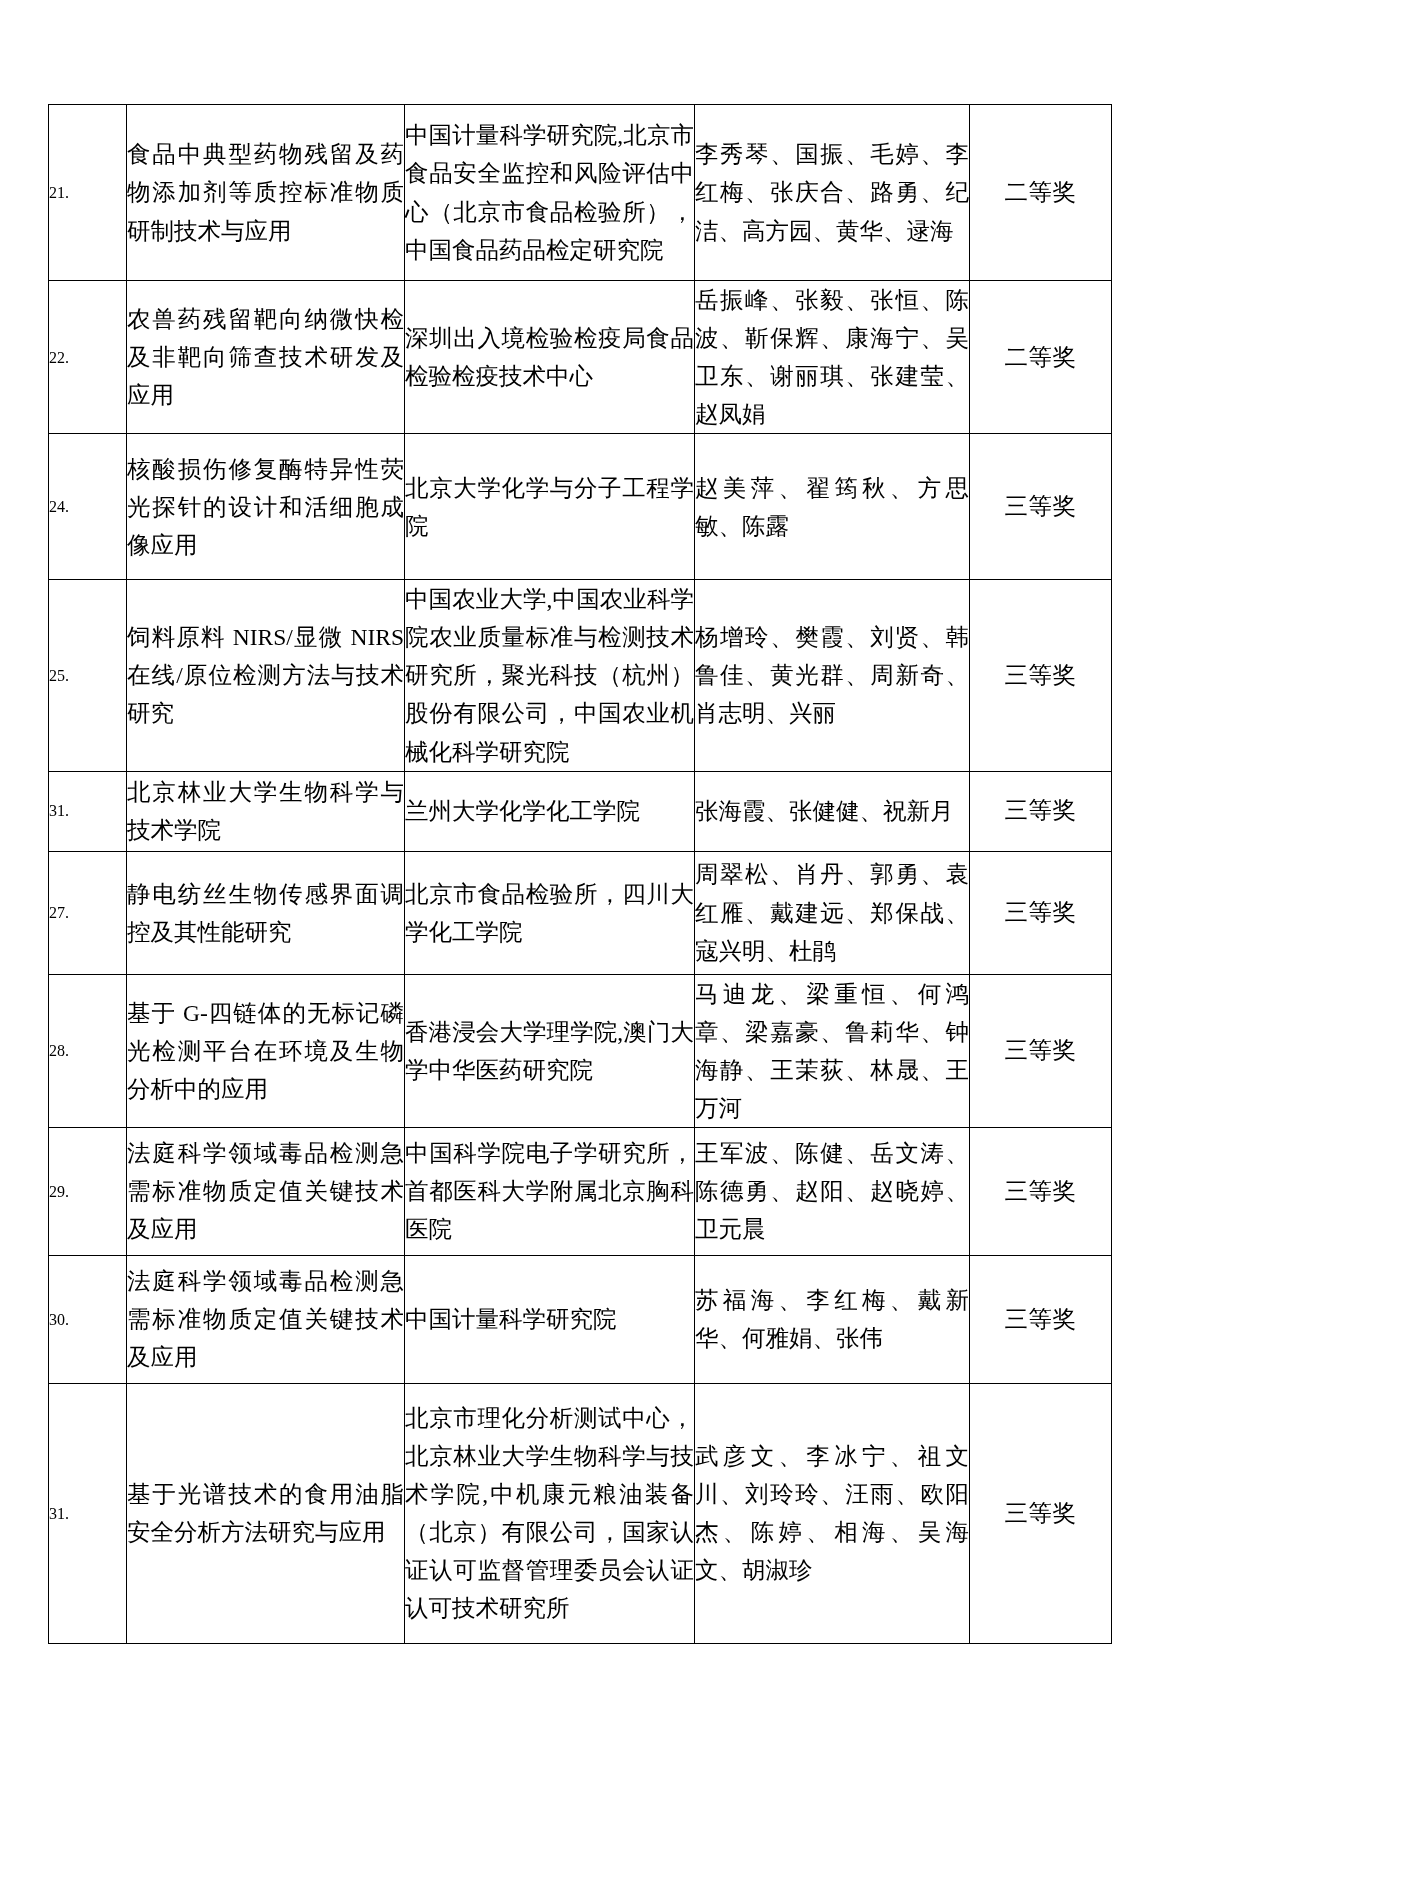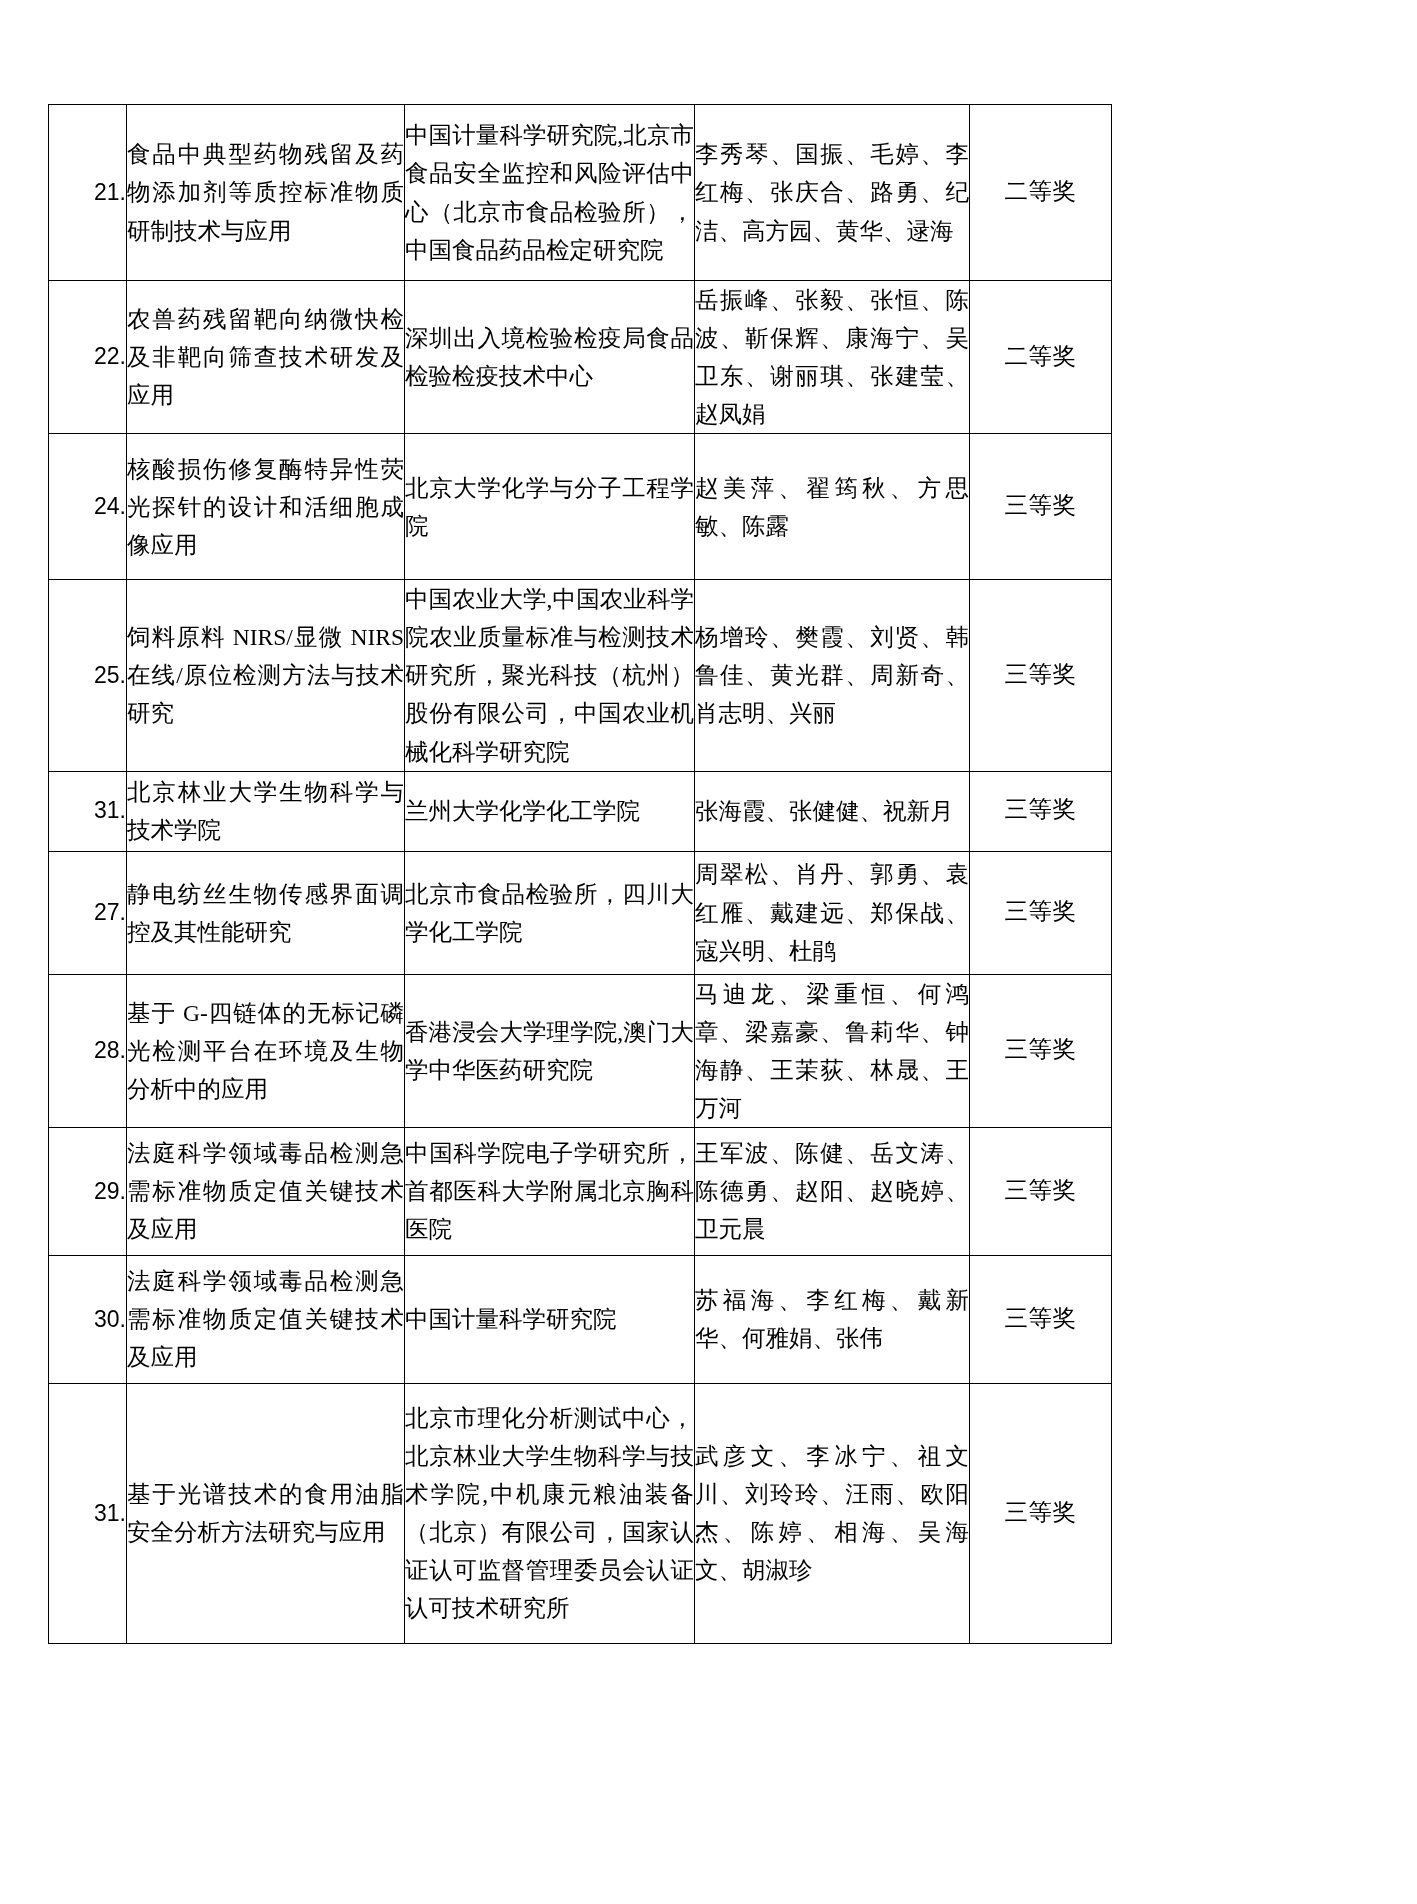--- a/index.html
+++ b/index.html
@@ -32,24 +32,24 @@
     vertical-align: middle;
     background: #fff;
   }
   col.c-index  { width: 78px;  }
   col.c-title  { width: 278px; }
   col.c-org    { width: 290px; }
   col.c-people { width: 275px; }
   col.c-award  { width: 142px; }
 
   .cell-index {
-    text-align: right;
-    font-size: 23px;
+    text-align: left;
+    font-size: 16px;
     line-height: 1.2;
-    font-family: Liberation Sans, sans-serif;
+    font-family: Liberation Serif, serif;
   }
   .cell-title {
     padding: 10px 13px 10px 14px;
     font-size: 23.5px;
     line-height: 1.62;
     text-align: justify;
     text-justify: inter-ideograph;
     margin-left: 47px;
   }
   .cell-org {
@@ -65,21 +65,20 @@
     font-size: 23.5px;
     line-height: 1.62;
     text-align: justify;
     text-justify: inter-ideograph;
   }
   .cell-award {
     text-align: center;
     font-size: 23.5px;
     line-height: 1.5;
     letter-spacing: 0.5px;
-    font-family: Liberation Mono, monospace;
   }
 </style>
 </head>
 <body>
 
 <div class="page">
   <table class="award-table">
     <colgroup>
       <col class="c-index">
       <col class="c-title">

